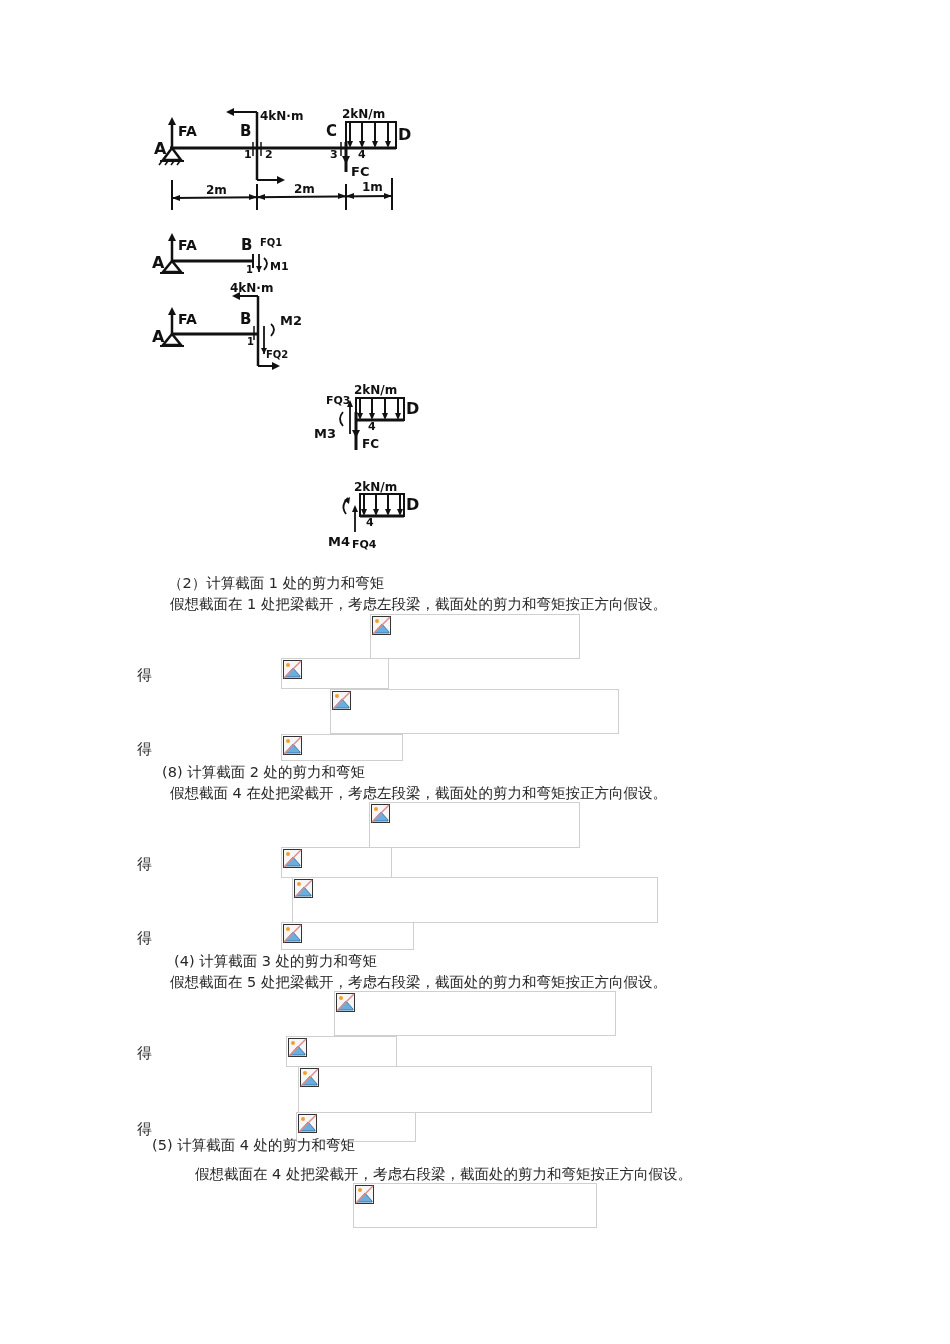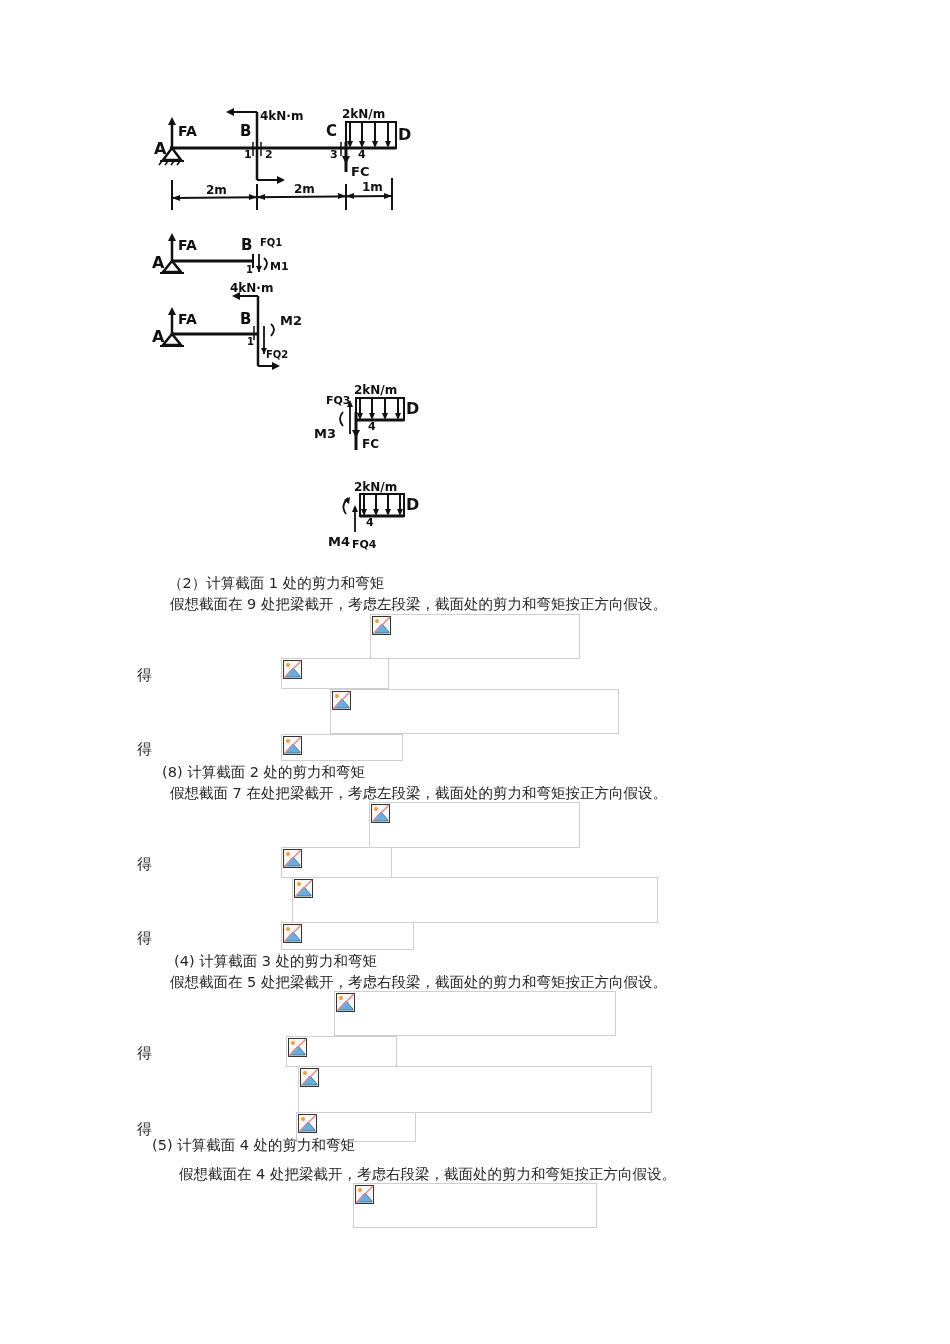--- a/index.html
+++ b/index.html
@@ -161,21 +161,21 @@
   <line x1="45" y1="30" x2="45" y2="54" stroke="#111" stroke-width="1.8"></line>
   <polygon points="45,27 42,34 48,34" fill="#111"></polygon>
   <path d="M36,36 q-6,-8 2,-16" fill="none" stroke="#111" stroke-width="1.8"></path>
   <polygon points="40,19 34,22 39,26" fill="#111"></polygon>
   <text x="56" y="48" font-size="11">4</text>
   <text x="18" y="68" font-size="13">M4</text>
   <text x="42" y="70" font-size="11">FQ4</text>
 </svg>
 
 <div class="abs txt" style="left:168px;top:574px">（2）计算截面 1 处的剪力和弯矩</div>
-<div class="abs txt" style="left:170px;top:595px">假想截面在 9 处把梁截开，考虑左段梁，截面处的剪力和弯矩按正方向假设。</div>
+<div class="abs txt" style="left:170px;top:595px">假想截面在 1 处把梁截开，考虑左段梁，截面处的剪力和弯矩按正方向假设。</div>
 <div class="broken" style="left:370px;top:614px;width:210px;height:45px">
   <svg class="bi" viewBox="0 0 19 19">
       <rect x="0.5" y="0.5" width="18" height="18" fill="#f6f6f6" stroke="#333"></rect>
       <circle cx="5" cy="5" r="2" fill="#f0a030"></circle>
       <polygon points="2,17 10,8 17,16 17,17" fill="#6aaee0" stroke="#2a6a9a" stroke-width="0.8"></polygon>
       <line x1="1" y1="18" x2="18" y2="1" stroke="#e08a8a" stroke-width="1.4"></line>
     </svg>
 </div>
 <div class="abs txt de" style="left:137px;top:666px">得</div>
 <div class="broken" style="left:281px;top:658px;width:108px;height:31px">
@@ -198,21 +198,21 @@
 <div class="broken" style="left:281px;top:734px;width:122px;height:27px">
   <svg class="bi" viewBox="0 0 19 19">
       <rect x="0.5" y="0.5" width="18" height="18" fill="#f6f6f6" stroke="#333"></rect>
       <circle cx="5" cy="5" r="2" fill="#f0a030"></circle>
       <polygon points="2,17 10,8 17,16 17,17" fill="#6aaee0" stroke="#2a6a9a" stroke-width="0.8"></polygon>
       <line x1="1" y1="18" x2="18" y2="1" stroke="#e08a8a" stroke-width="1.4"></line>
     </svg>
 </div>
 
 <div class="abs txt" style="left:162px;top:763px">(8) 计算截面 2 处的剪力和弯矩</div>
-<div class="abs txt" style="left:170px;top:784px">假想截面 7 在处把梁截开，考虑左段梁，截面处的剪力和弯矩按正方向假设。</div>
+<div class="abs txt" style="left:170px;top:784px">假想截面 4 在处把梁截开，考虑左段梁，截面处的剪力和弯矩按正方向假设。</div>
 <div class="broken" style="left:369px;top:802px;width:211px;height:46px">
   <svg class="bi" viewBox="0 0 19 19">
       <rect x="0.5" y="0.5" width="18" height="18" fill="#f6f6f6" stroke="#333"></rect>
       <circle cx="5" cy="5" r="2" fill="#f0a030"></circle>
       <polygon points="2,17 10,8 17,16 17,17" fill="#6aaee0" stroke="#2a6a9a" stroke-width="0.8"></polygon>
       <line x1="1" y1="18" x2="18" y2="1" stroke="#e08a8a" stroke-width="1.4"></line>
     </svg>
 </div>
 <div class="abs txt de" style="left:137px;top:855px">得</div>
 <div class="broken" style="left:281px;top:847px;width:111px;height:31px">
@@ -272,21 +272,21 @@
 <div class="broken" style="left:296px;top:1112px;width:120px;height:30px">
   <svg class="bi" viewBox="0 0 19 19">
       <rect x="0.5" y="0.5" width="18" height="18" fill="#f6f6f6" stroke="#333"></rect>
       <circle cx="5" cy="5" r="2" fill="#f0a030"></circle>
       <polygon points="2,17 10,8 17,16 17,17" fill="#6aaee0" stroke="#2a6a9a" stroke-width="0.8"></polygon>
       <line x1="1" y1="18" x2="18" y2="1" stroke="#e08a8a" stroke-width="1.4"></line>
     </svg>
 </div>
 
 <div class="abs txt" style="left:152px;top:1136px">(5) 计算截面 4 处的剪力和弯矩</div>
-<div class="abs txt" style="left:179px;top:1165px">假想截面在 4 处把梁截开，考虑右段梁，截面处的剪力和弯矩按正方向假设。</div>
+<div class="abs txt" style="left:195px;top:1165px">假想截面在 4 处把梁截开，考虑右段梁，截面处的剪力和弯矩按正方向假设。</div>
 <div class="broken" style="left:353px;top:1183px;width:244px;height:45px">
   <svg class="bi" viewBox="0 0 19 19">
       <rect x="0.5" y="0.5" width="18" height="18" fill="#f6f6f6" stroke="#333"></rect>
       <circle cx="5" cy="5" r="2" fill="#f0a030"></circle>
       <polygon points="2,17 10,8 17,16 17,17" fill="#6aaee0" stroke="#2a6a9a" stroke-width="0.8"></polygon>
       <line x1="1" y1="18" x2="18" y2="1" stroke="#e08a8a" stroke-width="1.4"></line>
     </svg>
 </div>
 
 </body></html>

